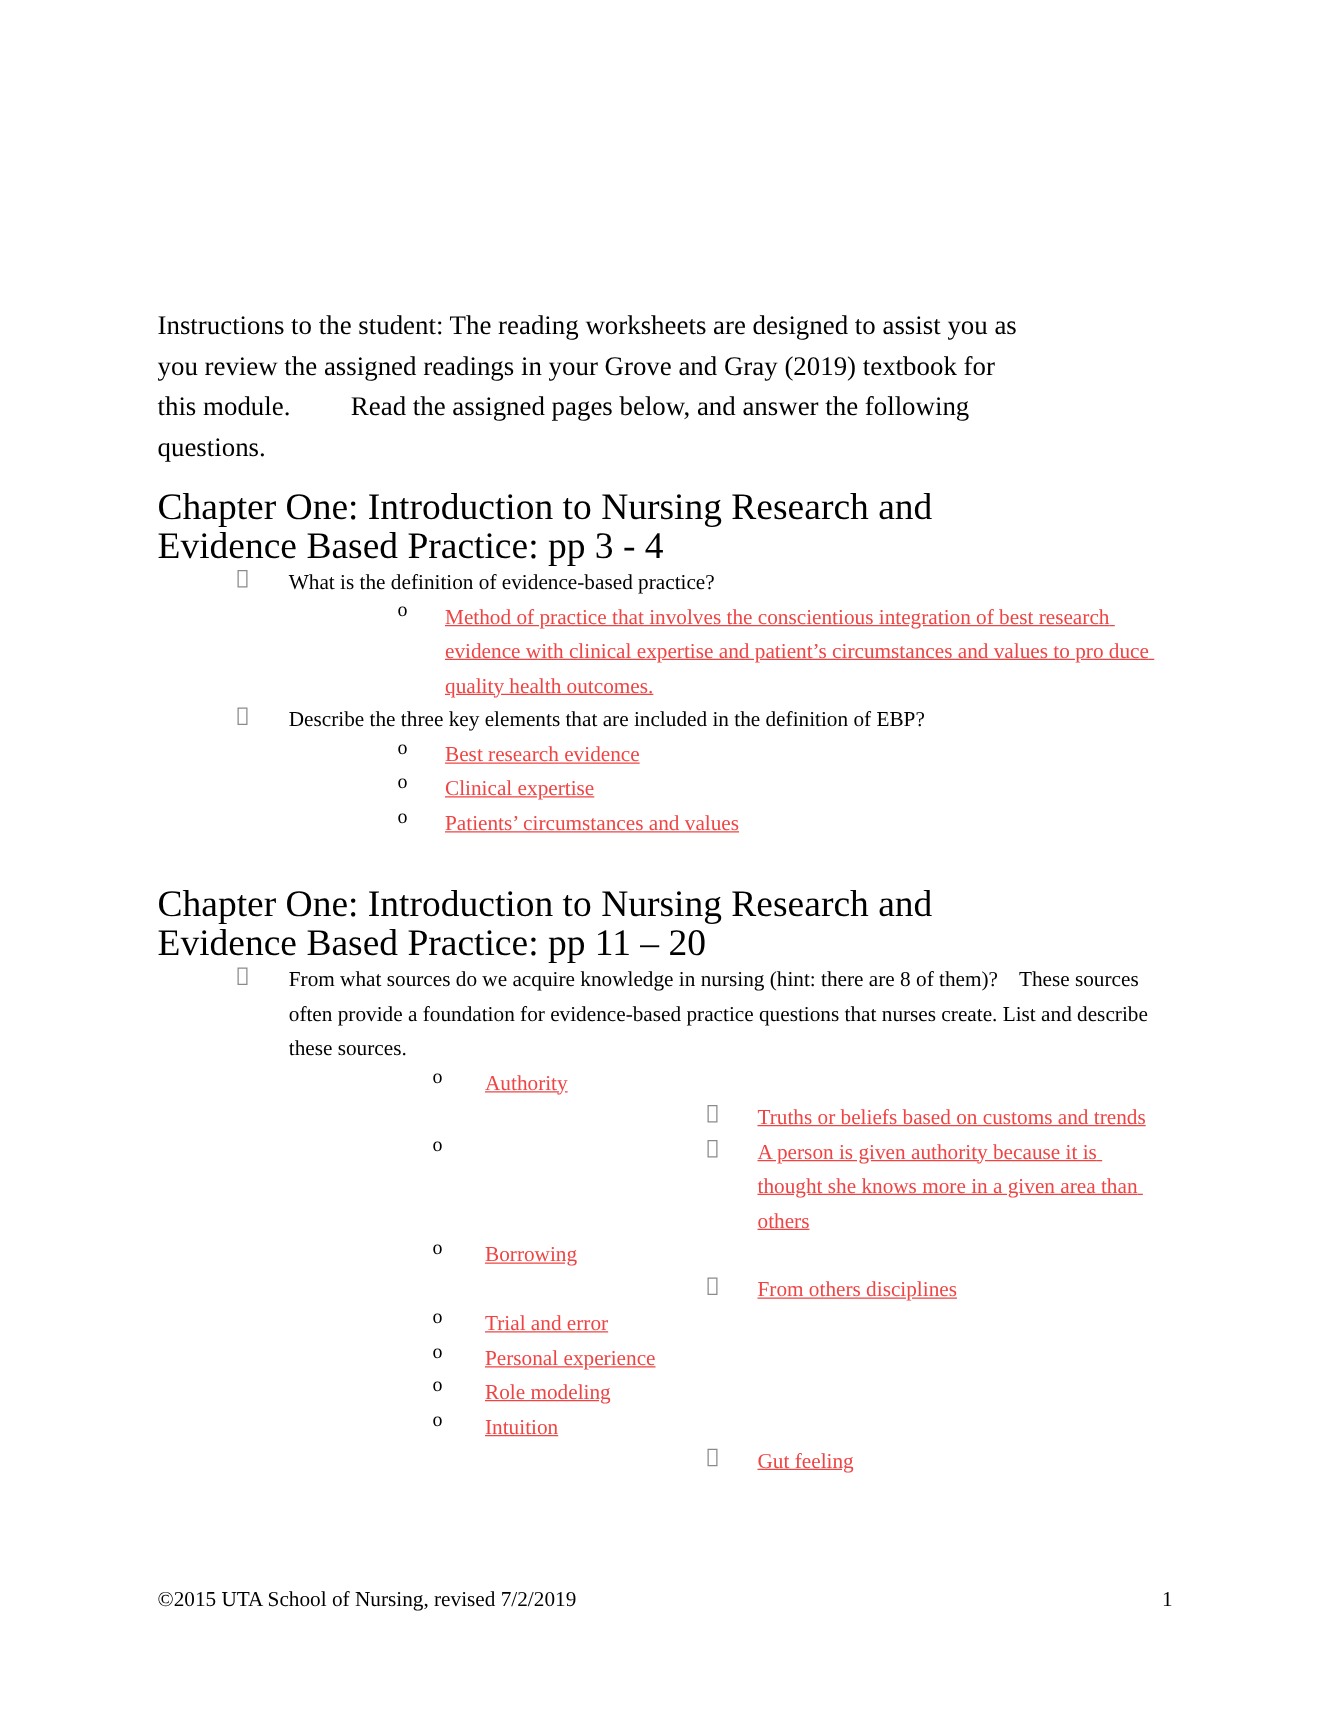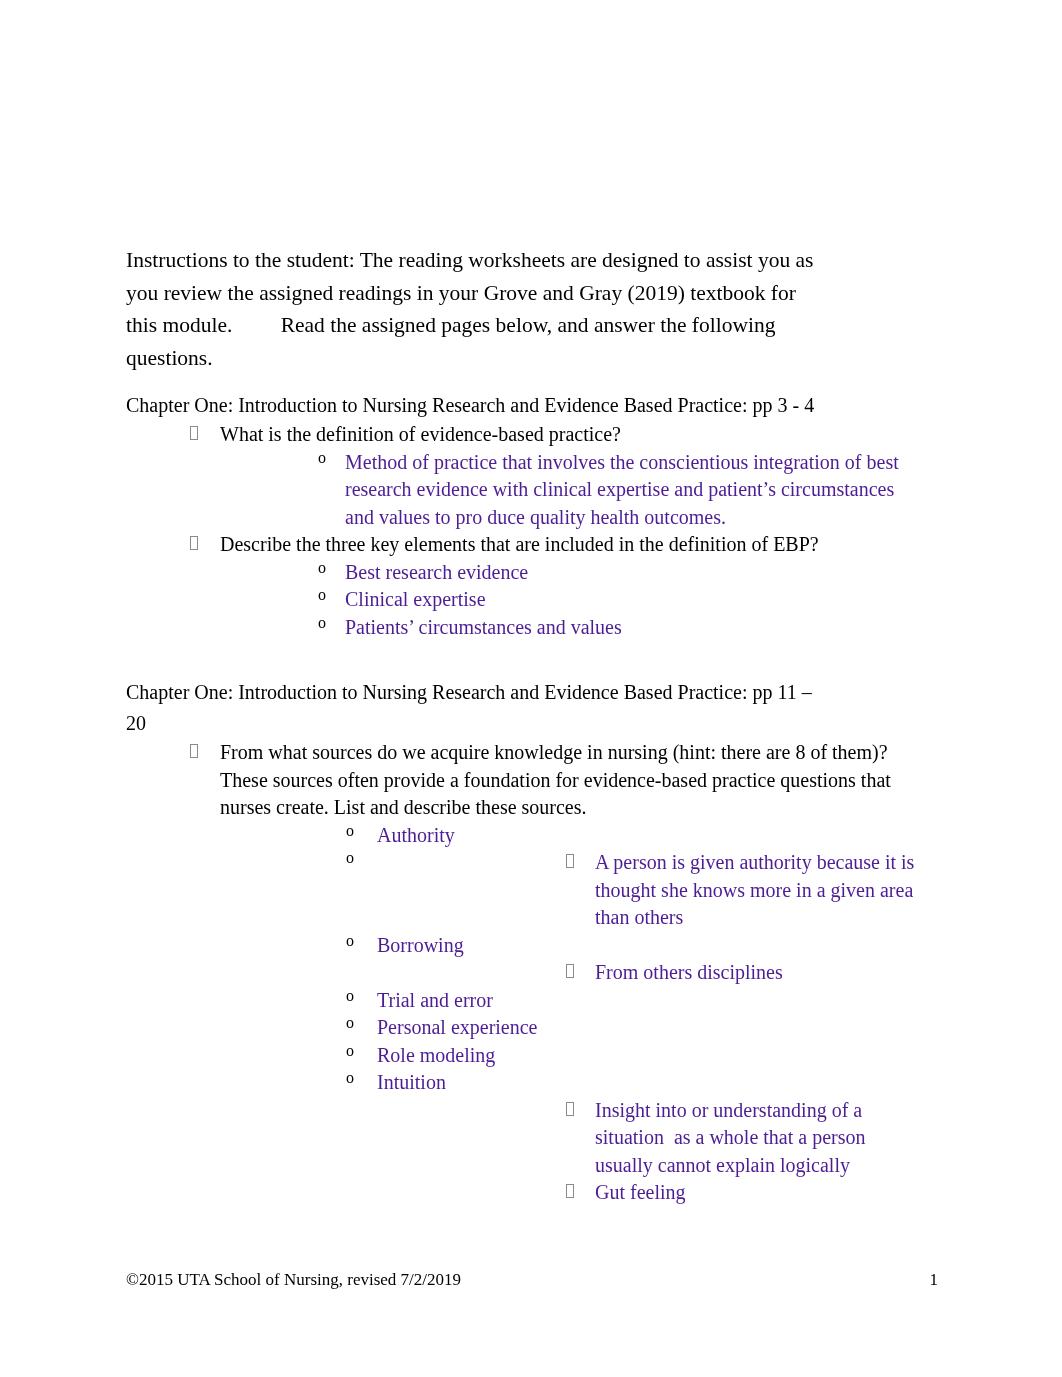--- a/index.html
+++ b/index.html
@@ -35,21 +35,21 @@
     font-size: 21.5px;
     line-height: 32.5px;
     color: #000;
     width: 690px;
     white-space: pre-wrap;
     margin: 0 0 14px 0;
   }
 
   
   .chapter-heading {
-    font-size: 20px;
+    font-size: 30px;
     line-height: 31px;
     font-weight: normal;
     color: #000;
     width: 700px;
     margin: 0;
     padding: 0;
   }
   .heading-block-1 { margin-top: 16px; }
   .heading-block-2 { margin-top: 26px; }
 
@@ -80,25 +80,26 @@
     vertical-align: -2px;
     background: #ffffff;
   }
   .omark {
     font-family: "Liberation Serif", "DejaVu Serif", serif;
     color: #000;
   }
 
   .txt {
     display: block;
-    font-size: 20px;
+    font-size: 17px;
     line-height: 27.5px;
     white-space: pre-wrap;
-  }
-  .gold { color: #4c1d95; }
+    margin-left: 11px;
+  }
+  .gold { color: #ef4444; text-decoration: underline; }
   .black { color: #000000; }
 
   
   .s1 .l1 { padding-left: 94px; }            
   .s1 .l1 > .marker { left: 64px; top: 3px; }
   .s1 .l2 { padding-left: 125px; }           
   .s1 .l2 > .marker { left: 98px; top: 0px; font-size: 16px; }
 
   
   .s2 .l1 { padding-left: 94px; }
@@ -179,20 +180,26 @@
       <ul class="lvl s2">
         <li class="item l1">
           <span class="marker"><span class="tofu"></span></span>
           <span class="txt black">From what sources do we acquire knowledge in nursing (hint: there are 8 of them)?    These sources often provide a foundation for evidence-based practice questions that nurses create. List and describe these sources.</span>
 
           <ul class="lvl">
 
             <li class="item l2">
               <span class="marker omark">o</span>
               <span class="txt gold">Authority</span>
+              <ul class="lvl">
+                <li class="item l3">
+                  <span class="marker"><span class="tofu"></span></span>
+                  <span class="txt gold">Truths or beliefs based on customs and trends</span>
+                </li>
+              </ul>
             </li>
 
             <li class="item l2">
               <span class="marker omark">o</span>
               <ul class="lvl">
                 <li class="item l3">
                   <span class="marker"><span class="tofu"></span></span>
                   <span class="txt gold">A person is given authority because it is thought she knows more in a given area than others</span>
                 </li>
               </ul>
@@ -221,24 +228,20 @@
 
             <li class="item l2">
               <span class="marker omark">o</span>
               <span class="txt gold">Role modeling</span>
             </li>
 
             <li class="item l2">
               <span class="marker omark">o</span>
               <span class="txt gold">Intuition</span>
               <ul class="lvl">
-                <li class="item l3">
-                  <span class="marker"><span class="tofu"></span></span>
-                  <span class="txt gold">Insight into or understanding of a situation  as a whole that a person usually cannot explain logically</span>
-                </li>
                 <li class="item l3">
                   <span class="marker"><span class="tofu"></span></span>
                   <span class="txt gold">Gut feeling</span>
                 </li>
               </ul>
             </li>
 
           </ul>
         </li>
       </ul>

